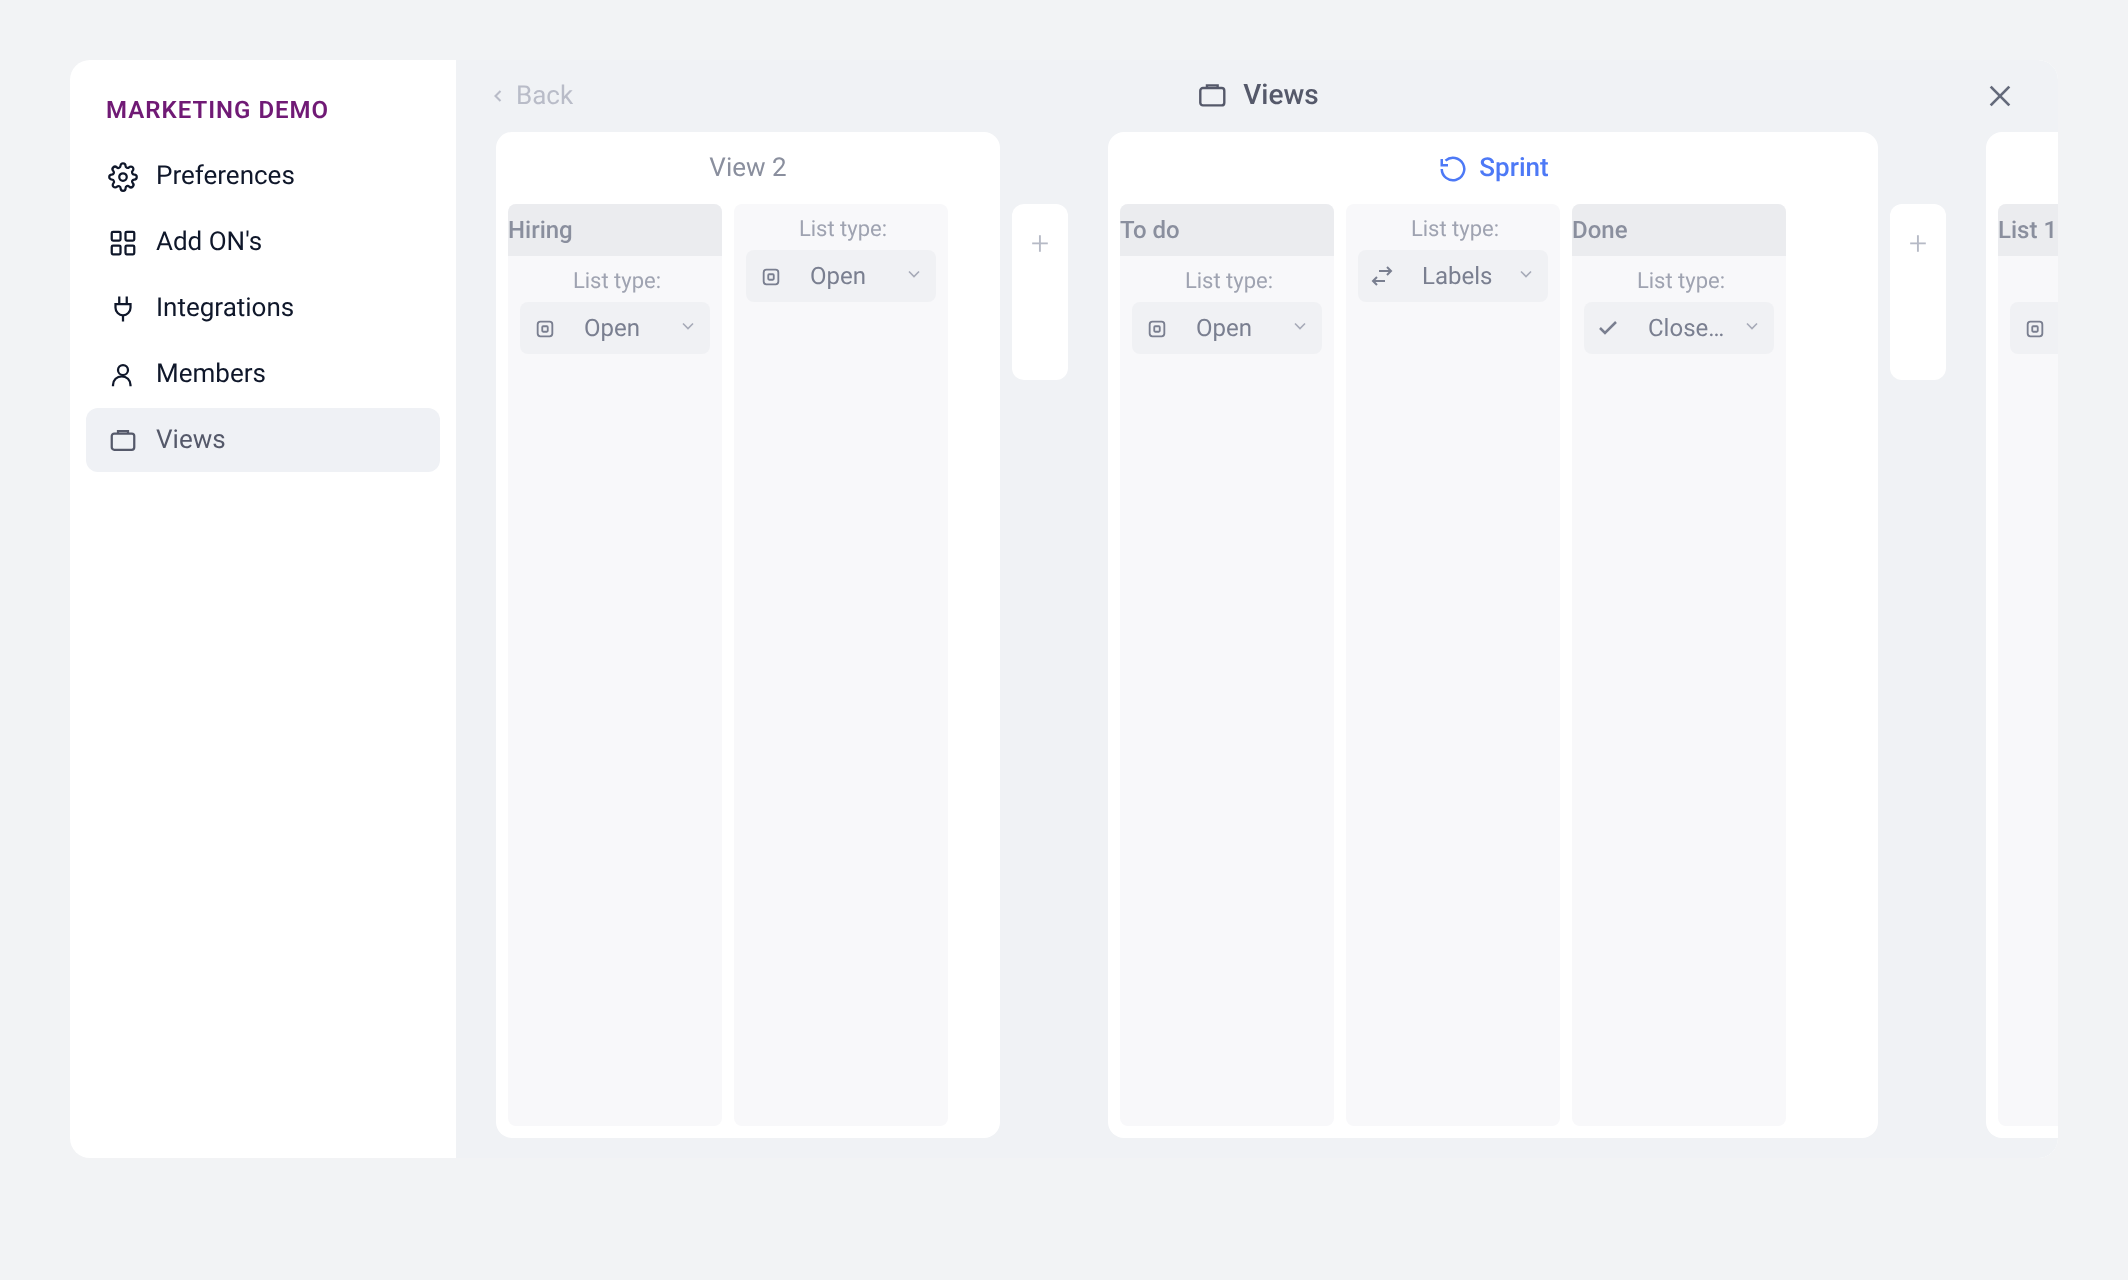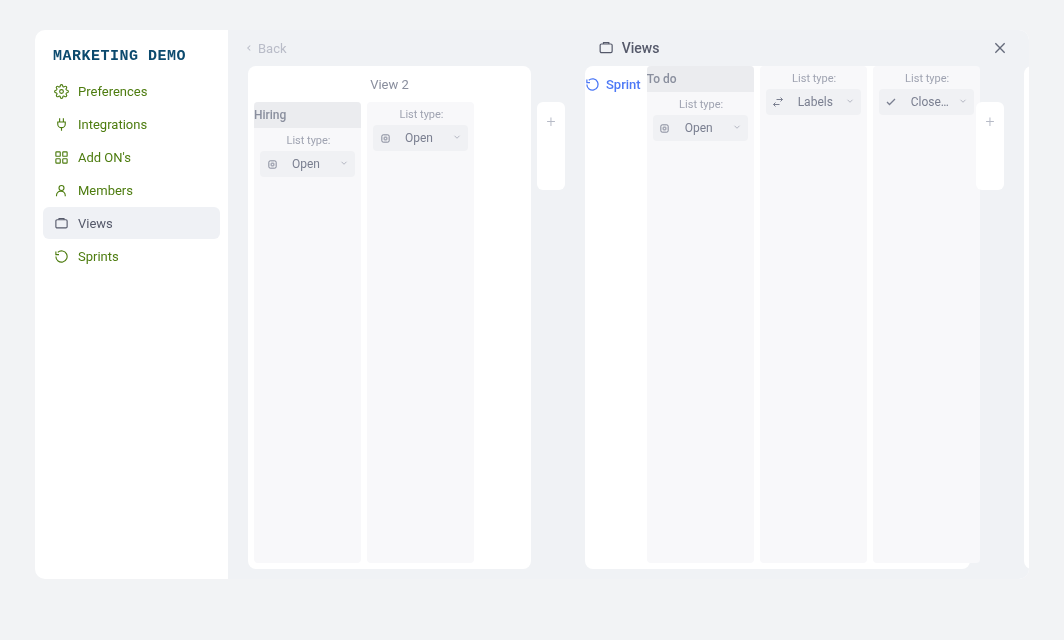--- a/index.html
+++ b/index.html
@@ -25,36 +25,35 @@
     
     .sidebar {
       width: 193px;
       flex-shrink: 0;
       padding: 18px 8px;
       display: flex;
       flex-direction: column;
       gap: 0;
     }
     .sidebar-title {
-      font-size: 15px;
+      font-size: 12px;
       font-weight: 600;
       letter-spacing: 0.5px;
-      color: #0c4a6e;
+      color: #701a75;
       padding: 0 10px 10px 10px;
       text-transform: uppercase;
-      font-family: Liberation Mono, monospace;
     }
     .sidebar-item {
       display: flex;
       align-items: center;
       gap: 9px;
       padding: 8px 10px;
       border-radius: 6px;
       cursor: pointer;
-      color: #4d7c0f;
+      color: #0f172a;
       font-size: 13px;
       margin-bottom: 1px;
     }
     .sidebar-item.active {
       background: #EFF1F5;
       color: #55596A;
     }
     .sidebar-item .icon {
       width: 16px;
       height: 16px;
@@ -117,21 +116,21 @@
       flex: 1;
       display: flex;
       gap: 20px;
       padding: 0 20px 10px 20px;
       overflow: hidden;
     }
     .board {
       background: #FFFFFF;
       border-radius: 8px;
       display: flex;
-      flex-direction: row;
+      flex-direction: column;
       padding-bottom: 6px;
     }
     .board-header {
       height: 36px;
       display: flex;
       align-items: center;
       justify-content: center;
       color: #8A8F9E;
       font-size: 13px;
       gap: 6px;
@@ -197,93 +196,84 @@
       justify-content: center;
       padding-top: 10px;
       color: #B6BAC6;
       font-size: 16px;
       font-weight: 300;
       cursor: pointer;
       align-self: stretch;
       max-height: 88px;
       margin-top: 36px;
     }
-    .board-v2 { width: 283px; flex-shrink: 0; display:flex; }
+    .board-v2 { width: 252px; flex-shrink: 0; display:flex; }
     .board-sprint { width: 385px; flex-shrink: 0; }
     .board-list1 { flex-shrink: 0; width: 130px; }
     .board-wrap { display:flex; flex-direction:row; gap:6px; }
   </style>
 </head>
 <body>
 
 <div class="modal">
 
   <div class="sidebar">
     <div class="sidebar-title">MARKETING DEMO</div>
 
     <div class="sidebar-item">
       <span class="icon">
         <svg width="15" height="15" viewBox="0 0 24 24" fill="none" stroke="currentColor" stroke-width="1.8">
             <circle cx="12" cy="12" r="3"></circle>
             <path d="M19.4 15a1.65 1.65 0 0 0 .33 1.82l.06.06a2 2 0 0 1-2.83 2.83l-.06-.06a1.65 1.65 0 0 0-1.82-.33 1.65 1.65 0 0 0-1 1.51V21a2 2 0 0 1-4 0v-.09a1.65 1.65 0 0 0-1-1.51 1.65 1.65 0 0 0-1.82.33l-.06.06a2 2 0 1 1-2.83-2.83l.06-.06A1.65 1.65 0 0 0 4.6 15a1.65 1.65 0 0 0-1.51-1H3a2 2 0 0 1 0-4h.09A1.65 1.65 0 0 0 4.6 9a1.65 1.65 0 0 0-.33-1.82l-.06-.06a2 2 0 1 1 2.83-2.83l.06.06A1.65 1.65 0 0 0 9 4.6a1.65 1.65 0 0 0 1-1.51V3a2 2 0 0 1 4 0v.09c0 .66.39 1.26 1 1.51a1.65 1.65 0 0 0 1.82-.33l.06-.06a2 2 0 1 1 2.83 2.83l-.06.06A1.65 1.65 0 0 0 19.4 9c.26.61.86 1 1.51 1H21a2 2 0 0 1 0 4h-.09a1.65 1.65 0 0 0-1.51 1z"></path>
           </svg>
       </span>
       <span>Preferences</span>
-    </div>
-
-    <div class="sidebar-item">
-      <span class="icon">
-        <svg width="15" height="15" viewBox="0 0 24 24" fill="none" stroke="currentColor" stroke-width="1.8">
-            <path d="M9 2v6M15 2v6M6 8h12v3a6 6 0 0 1-6 6 6 6 0 0 1-6-6V8zM12 17v5"></path>
-          </svg>
-      </span>
-      <span>Integrations</span>
     </div>
 
     <div class="sidebar-item">
       <span class="icon">
         <svg width="15" height="15" viewBox="0 0 24 24" fill="none" stroke="currentColor" stroke-width="1.8">
             <rect x="3" y="3" width="7" height="7" rx="1"></rect>
             <rect x="14" y="3" width="7" height="7" rx="1"></rect>
             <rect x="3" y="14" width="7" height="7" rx="1"></rect>
             <rect x="14" y="14" width="7" height="7" rx="1"></rect>
           </svg>
       </span>
       <span>Add ON's</span>
     </div>
 
     <div class="sidebar-item">
       <span class="icon">
         <svg width="15" height="15" viewBox="0 0 24 24" fill="none" stroke="currentColor" stroke-width="1.8">
+            <path d="M9 2v6M15 2v6M6 8h12v3a6 6 0 0 1-6 6 6 6 0 0 1-6-6V8zM12 17v5"></path>
+          </svg>
+      </span>
+      <span>Integrations</span>
+    </div>
+
+    <div class="sidebar-item">
+      <span class="icon">
+        <svg width="15" height="15" viewBox="0 0 24 24" fill="none" stroke="currentColor" stroke-width="1.8">
             <circle cx="12" cy="8" r="4"></circle>
             <path d="M4 21v-1a7 7 0 0 1 14 0v1"></path>
           </svg>
       </span>
       <span>Members</span>
     </div>
 
     <div class="sidebar-item active">
       <span class="icon">
         <svg width="15" height="15" viewBox="0 0 24 24" fill="none" stroke="currentColor" stroke-width="1.8">
             <rect x="3" y="6" width="18" height="13" rx="2"></rect>
             <path d="M8 6V4h8v2"></path>
           </svg>
       </span>
       <span>Views</span>
     </div>
 
-    <div class="sidebar-item">
-      <span class="icon">
-        <svg width="15" height="15" viewBox="0 0 24 24" fill="none" stroke="currentColor" stroke-width="1.8">
-            <path d="M3 12a9 9 0 1 0 3-6.7"></path>
-            <path d="M3 4v5h5"></path>
-          </svg>
-      </span>
-      <span>Sprints</span>
-    </div>
 
 
   </div>
 
   <div class="main">
     <div class="topbar">
       <div class="back-btn">
         <svg width="10" height="12" viewBox="0 0 24 24" fill="none" stroke="currentColor" stroke-width="2.5">
             <polyline points="15 18 9 12 15 6"></polyline>
           </svg>
@@ -398,20 +388,21 @@
                       </span>
                     <span class="txt">Labels</span>
                   </div>
                   <span class="chev"><svg width="10" height="10" viewBox="0 0 24 24" fill="none" stroke="currentColor" stroke-width="2">
                         <polyline points="6 9 12 15 18 9"></polyline>
                       </svg></span>
                 </div>
               </div>
             </div>
             <div class="lane">
+              <div class="lane-header">Done</div>
               <div class="lane-body">
                 <div class="list-type-label">List type:</div>
                 <div class="status-pill">
                   <div class="left">
                     <span class="status-icn">
                         <svg width="12" height="12" viewBox="0 0 24 24" fill="none" stroke="currentColor" stroke-width="2.5">
                           <polyline points="4 12 9 17 20 6"></polyline>
                         </svg>
                       </span>
                     <span class="txt">Closed …</span>

